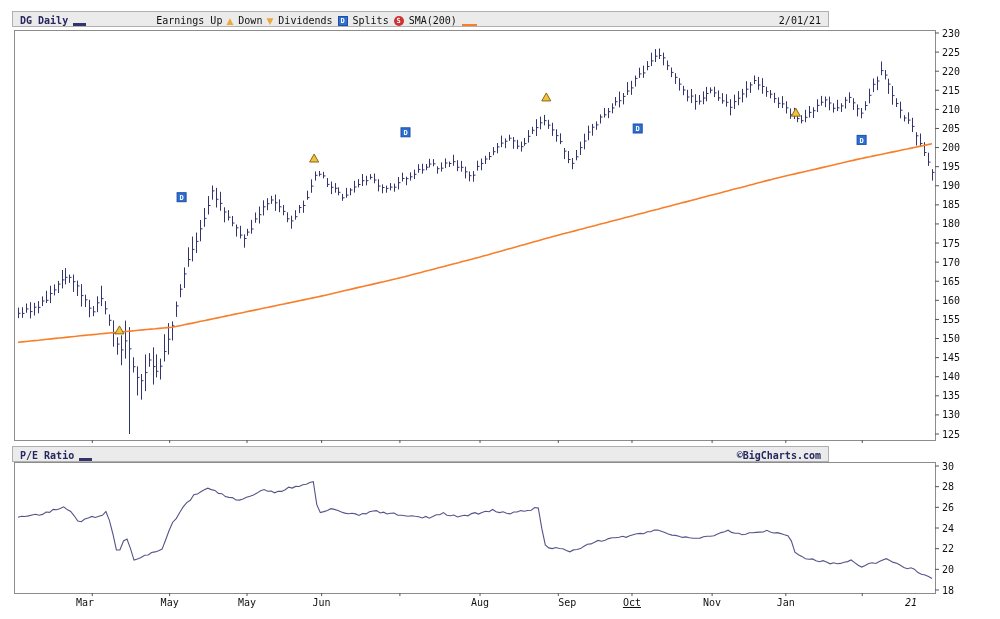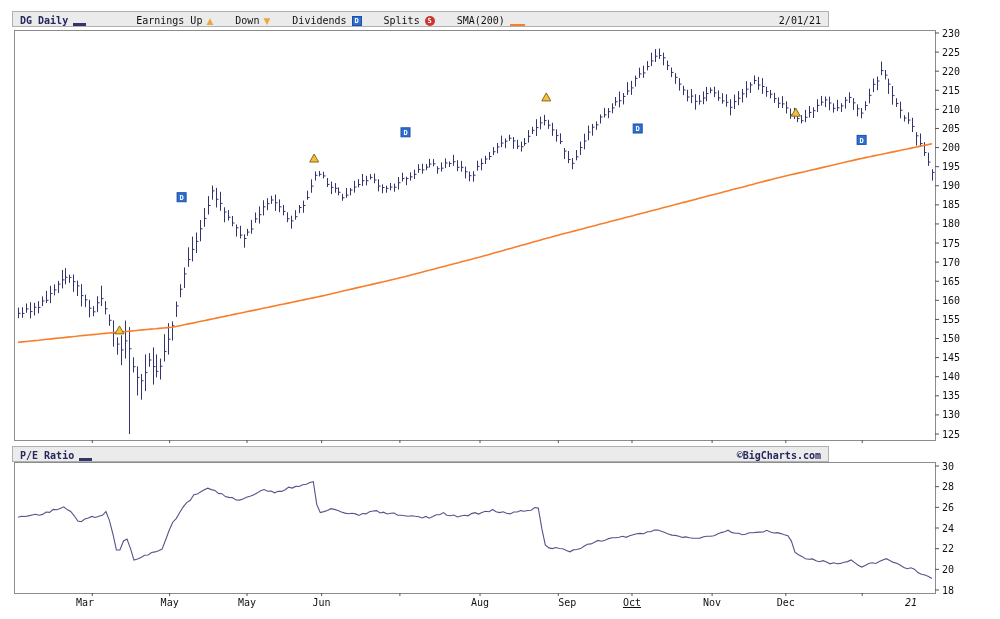--- a/index.html
+++ b/index.html
@@ -5,22 +5,22 @@
   *{box-sizing:border-box}
   html,body{margin:0;padding:0}
   body{width:1000px;height:619px;background:#ffffff;position:relative;overflow:hidden;
        font-family:"DejaVu Sans Mono",monospace;}
   .bar{position:absolute;left:12px;width:817px;height:16px;background:#ebebeb;
        border:1px solid #b0b0b0;display:flex;align-items:flex-end;font-size:10px;color:#111;
        padding:0 7px;white-space:nowrap}
   #header-bar{top:11px}
   #pe-bar{top:446px}
   .navy{color:#27275f;font-weight:bold}
-  .leg{margin-left:22px}
-  .leg-first{margin-left:50px}
+  .leg{margin-left:5px}
+  .leg-first{margin-left:70px}
   .sw{display:inline-block}
   .sw-price{width:13px;height:3px;background:#34346c;margin-left:5px}
   .sw-sma{width:15px;height:2px;background:#f87e2a;margin-left:5px}
   .tri{font-family:"DejaVu Sans",sans-serif;font-size:9px;color:#e9a93d;margin-left:4px;line-height:1}
   .dbox{width:10px;height:10px;background:#2f6fd0;border:1px solid #1b4ea8;color:#fff;
         font-size:7px;font-weight:bold;display:flex;align-items:center;justify-content:center;margin-left:5px}
   .scirc{width:10px;height:10px;border-radius:50%;background:#cc3333;color:#fff;
         font-size:7px;font-weight:bold;display:flex;align-items:center;justify-content:center;margin-left:5px}
   #date{margin-left:auto}
   #copyright{margin-left:auto;color:#27275f;font-weight:bold}
@@ -627,15 +627,15 @@
 <div id="month-row">
     <span style="left: 70px;">Mar</span>
     <span style="left: 154.649px;">May</span>
     <span style="left: 232.013px;">May</span>
     <span style="left: 306.614px;">Jun</span>
     <span style="left: 384.899px; margin-top: 48px;">Jul</span>
     <span style="left: 465.026px;">Aug</span>
     <span style="left: 543.311px; margin-left: 9px;">Sep</span>
     <span style="left: 616.991px; text-decoration: underline;">Oct</span>
     <span style="left: 697.118px;">Nov</span>
-    <span style="left: 770.798px;">Dec</span>
+    <span style="left: 770.798px;">Jan</span>
     <span style="left: 896px; font-style: italic;">21</span>
   </div>
 
 </body></html>

